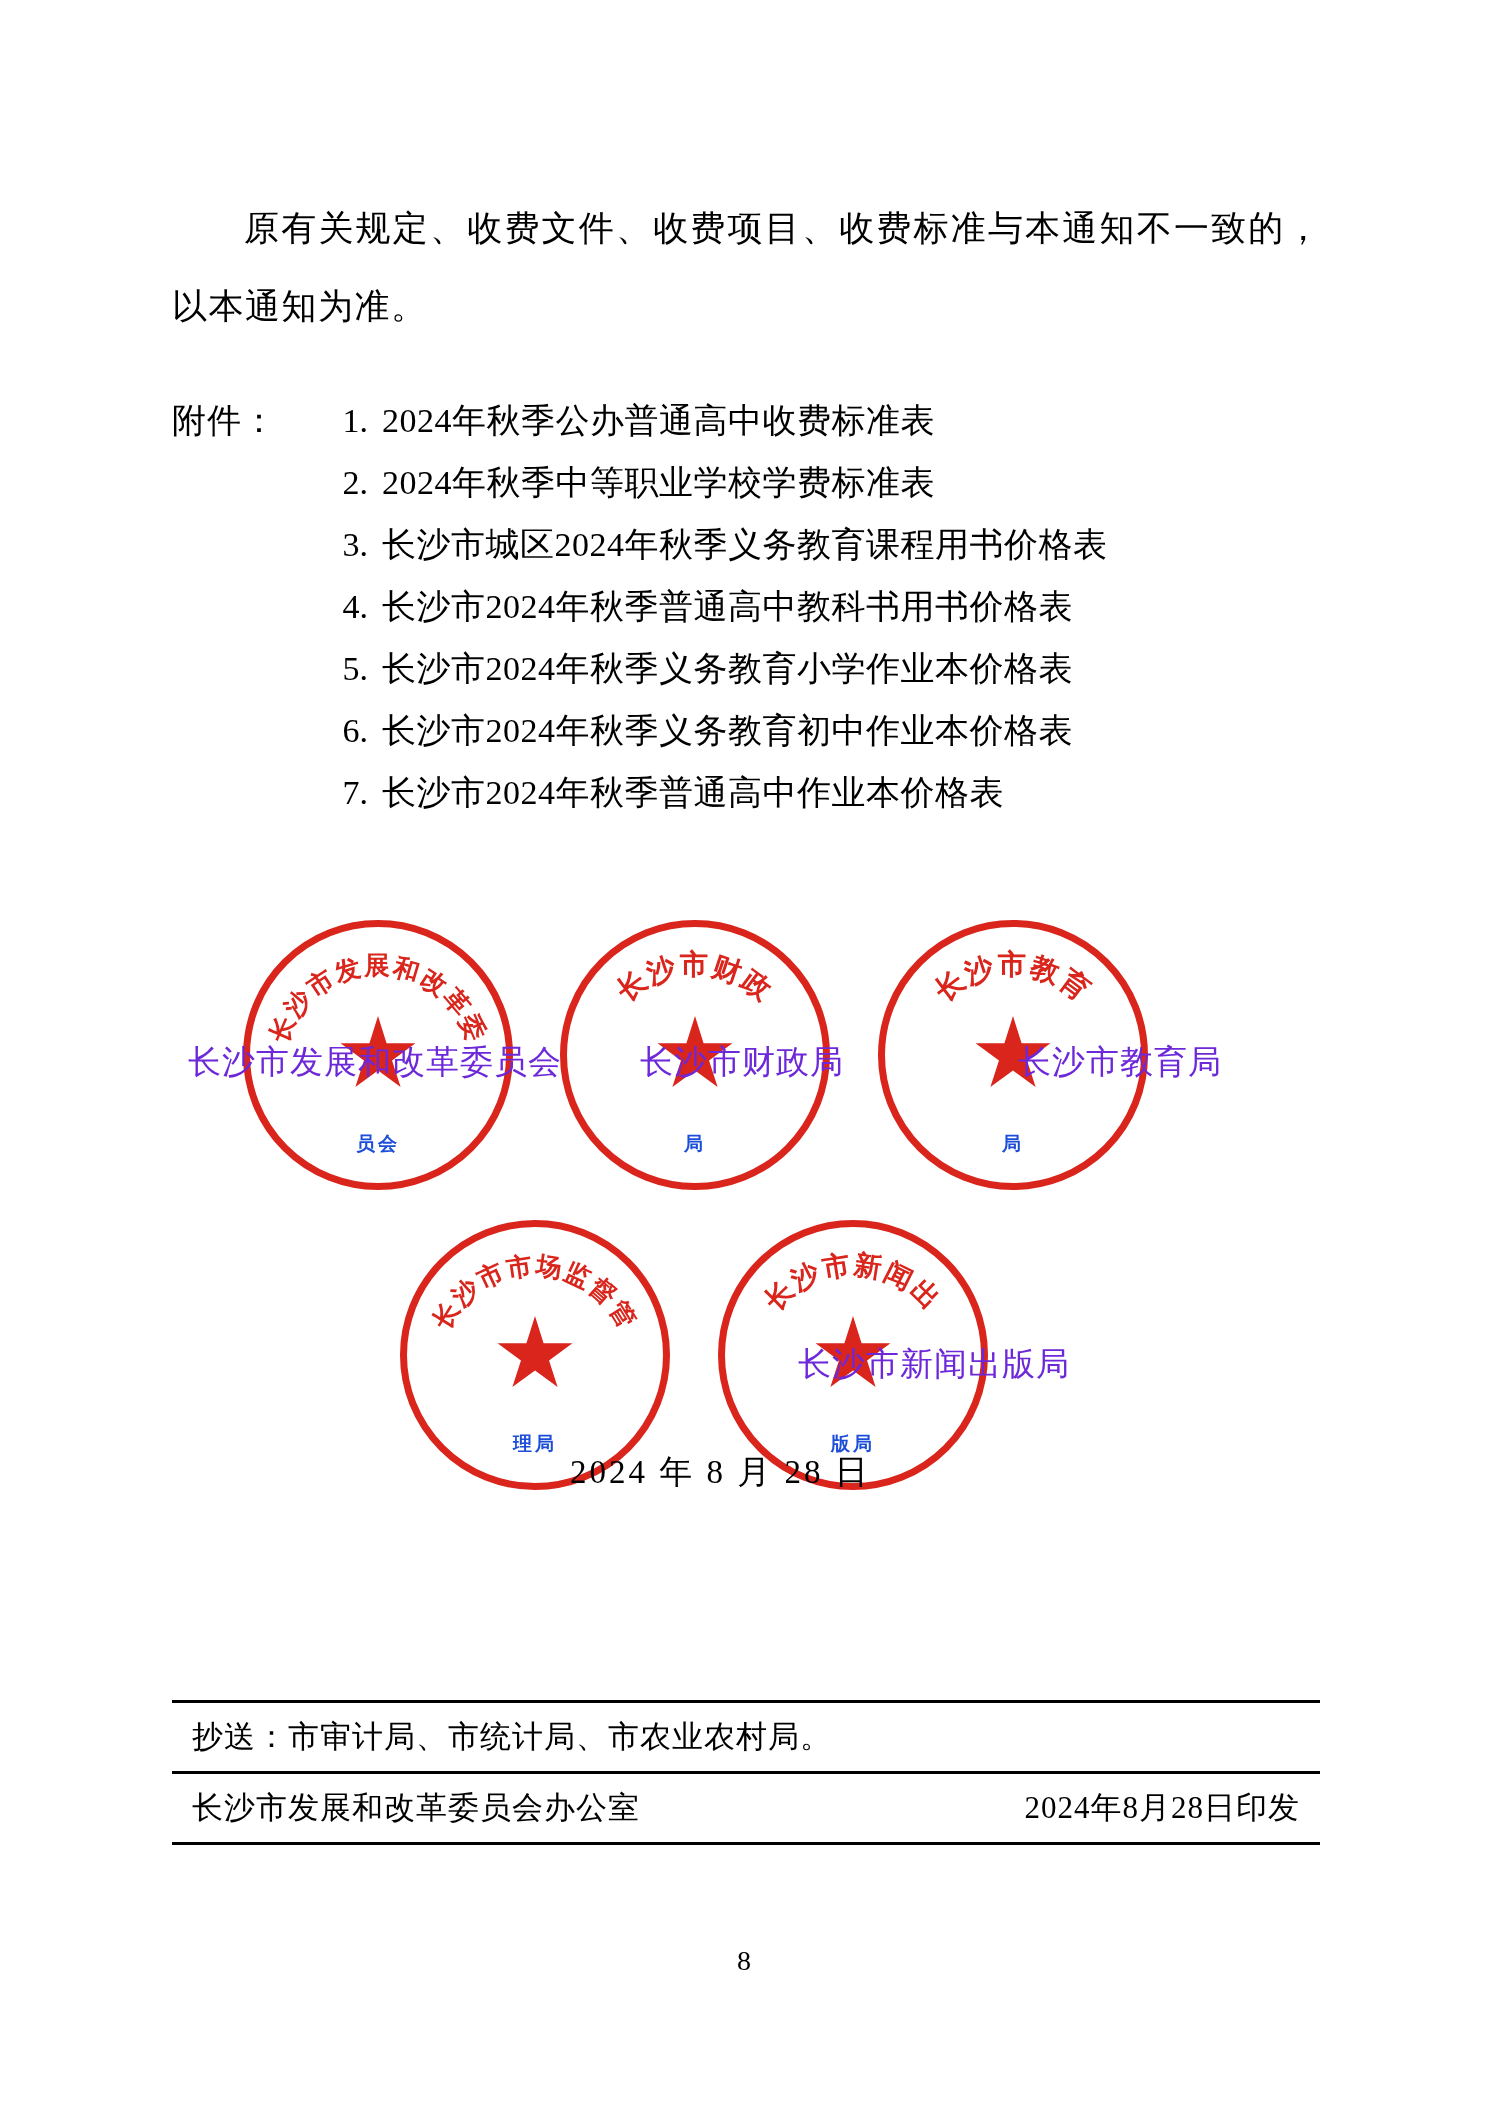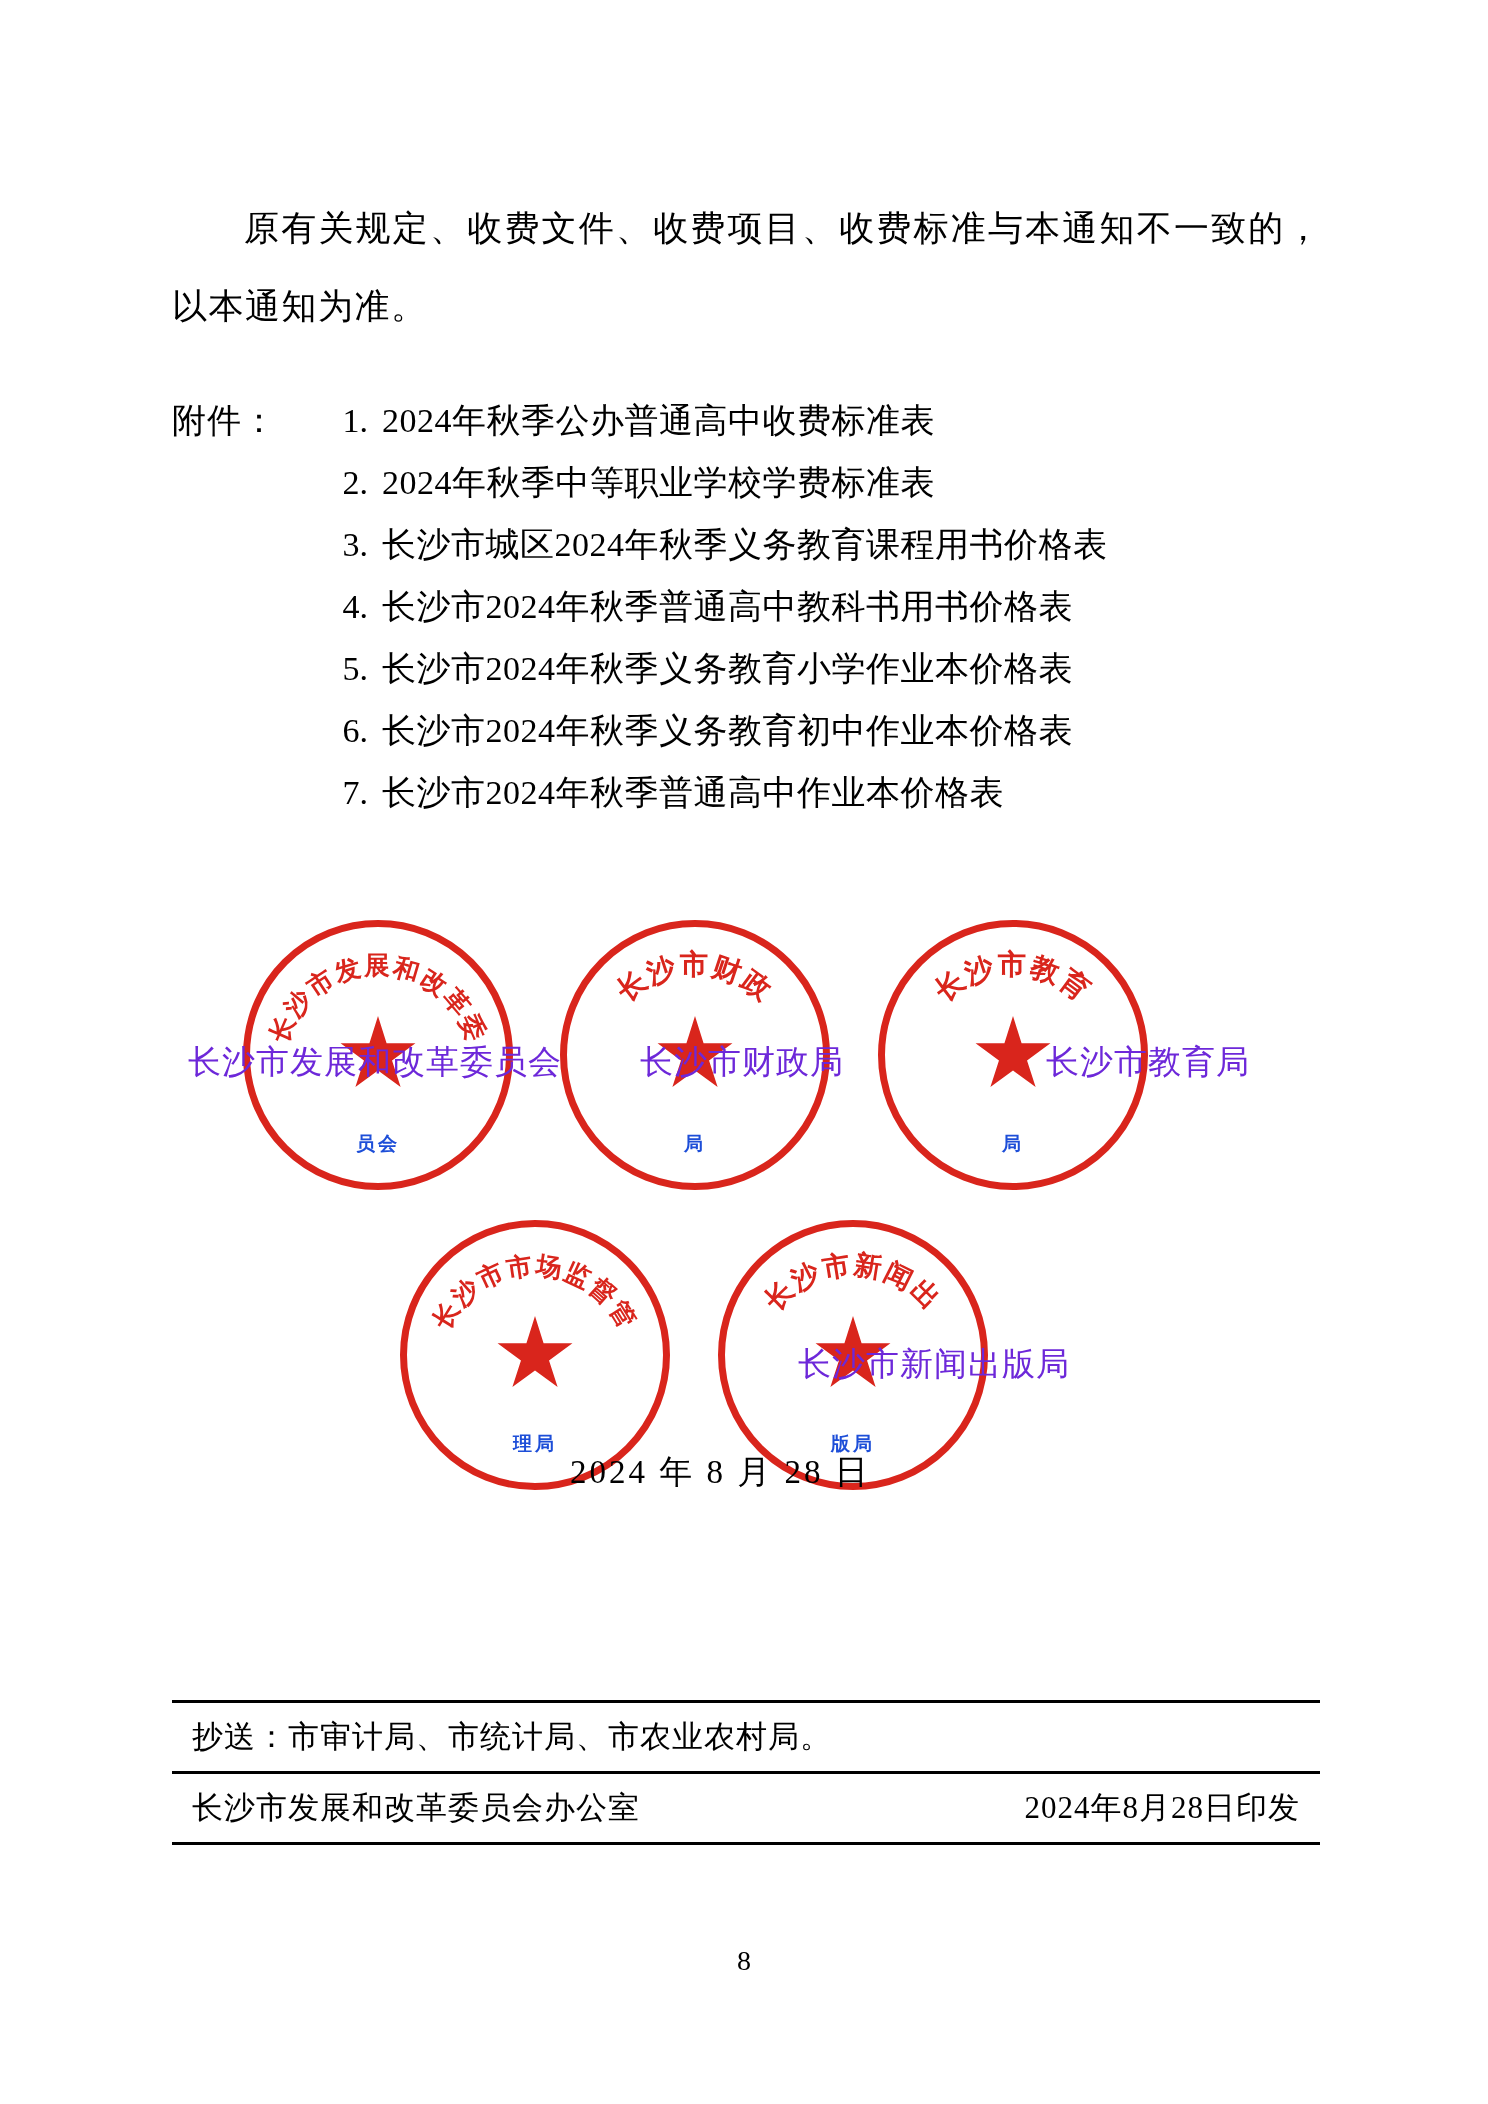--- a/index.html
+++ b/index.html
@@ -233,21 +233,21 @@
             <path id="arcC" d="M 35 150 A 100 100 0 0 1 235 150"></path>
           </defs>
         <text font-size="30" letter-spacing="8"><textPath href="#arcC" startOffset="50%" text-anchor="middle">长沙市教育</textPath></text>
       </svg>
       <div class="star"></div>
       <div class="seal-bottom">局</div>
     </div>
 
     <div class="sig-line" style="left:188px; top:120px;">长沙市发展和改革委员会</div>
     <div class="sig-line" style="left:640px; top:120px;">长沙市财政局</div>
-    <div class="sig-line" style="left:1018px; top:120px;margin-left:28px;">长沙市教育局</div>
+    <div class="sig-line" style="left:1018px; top:120px;">长沙市教育局</div>
 
     <div class="seal" style="left:400px; top:300px;">
       <svg class="seal-arc" viewBox="0 0 270 270">
         <defs>
             <path id="arcD" d="M 35 150 A 100 100 0 0 1 235 150"></path>
           </defs>
         <text font-size="27"><textPath href="#arcD" startOffset="50%" text-anchor="middle">长沙市市场监督管</textPath></text>
       </svg>
       <div class="star"></div>
       <div class="seal-bottom">理局</div>

